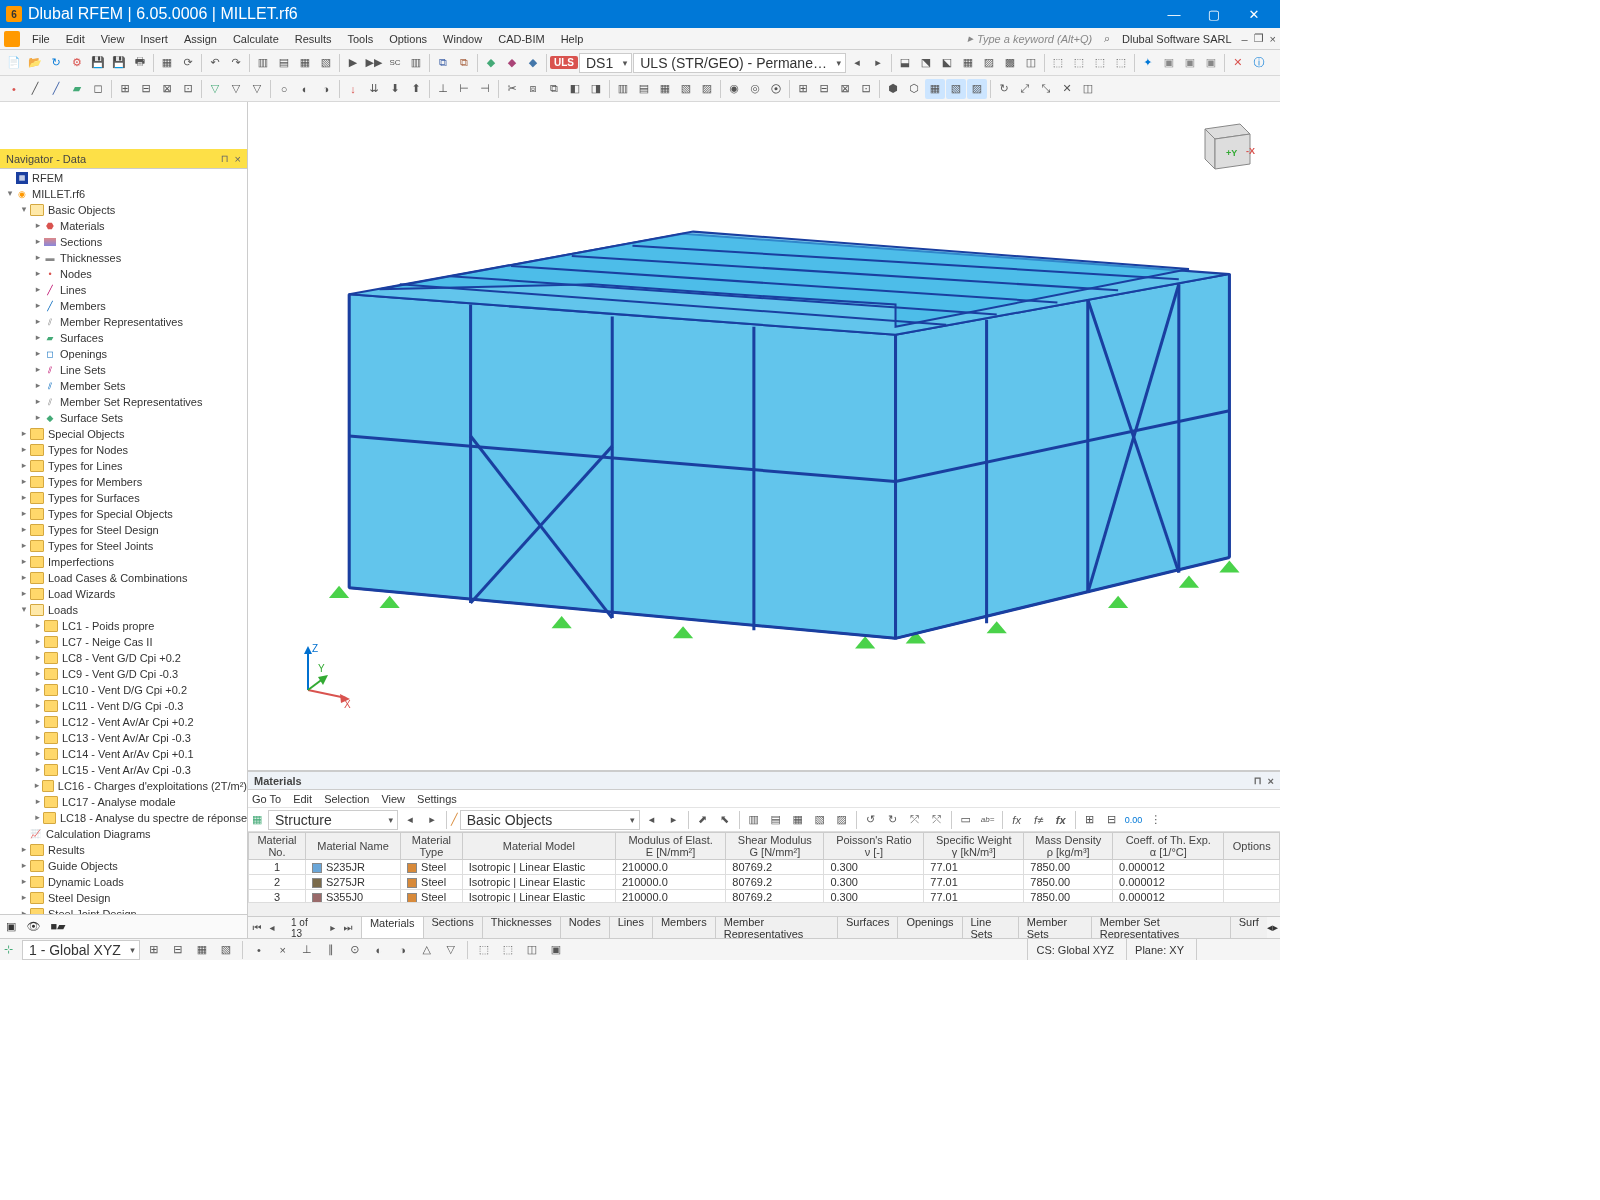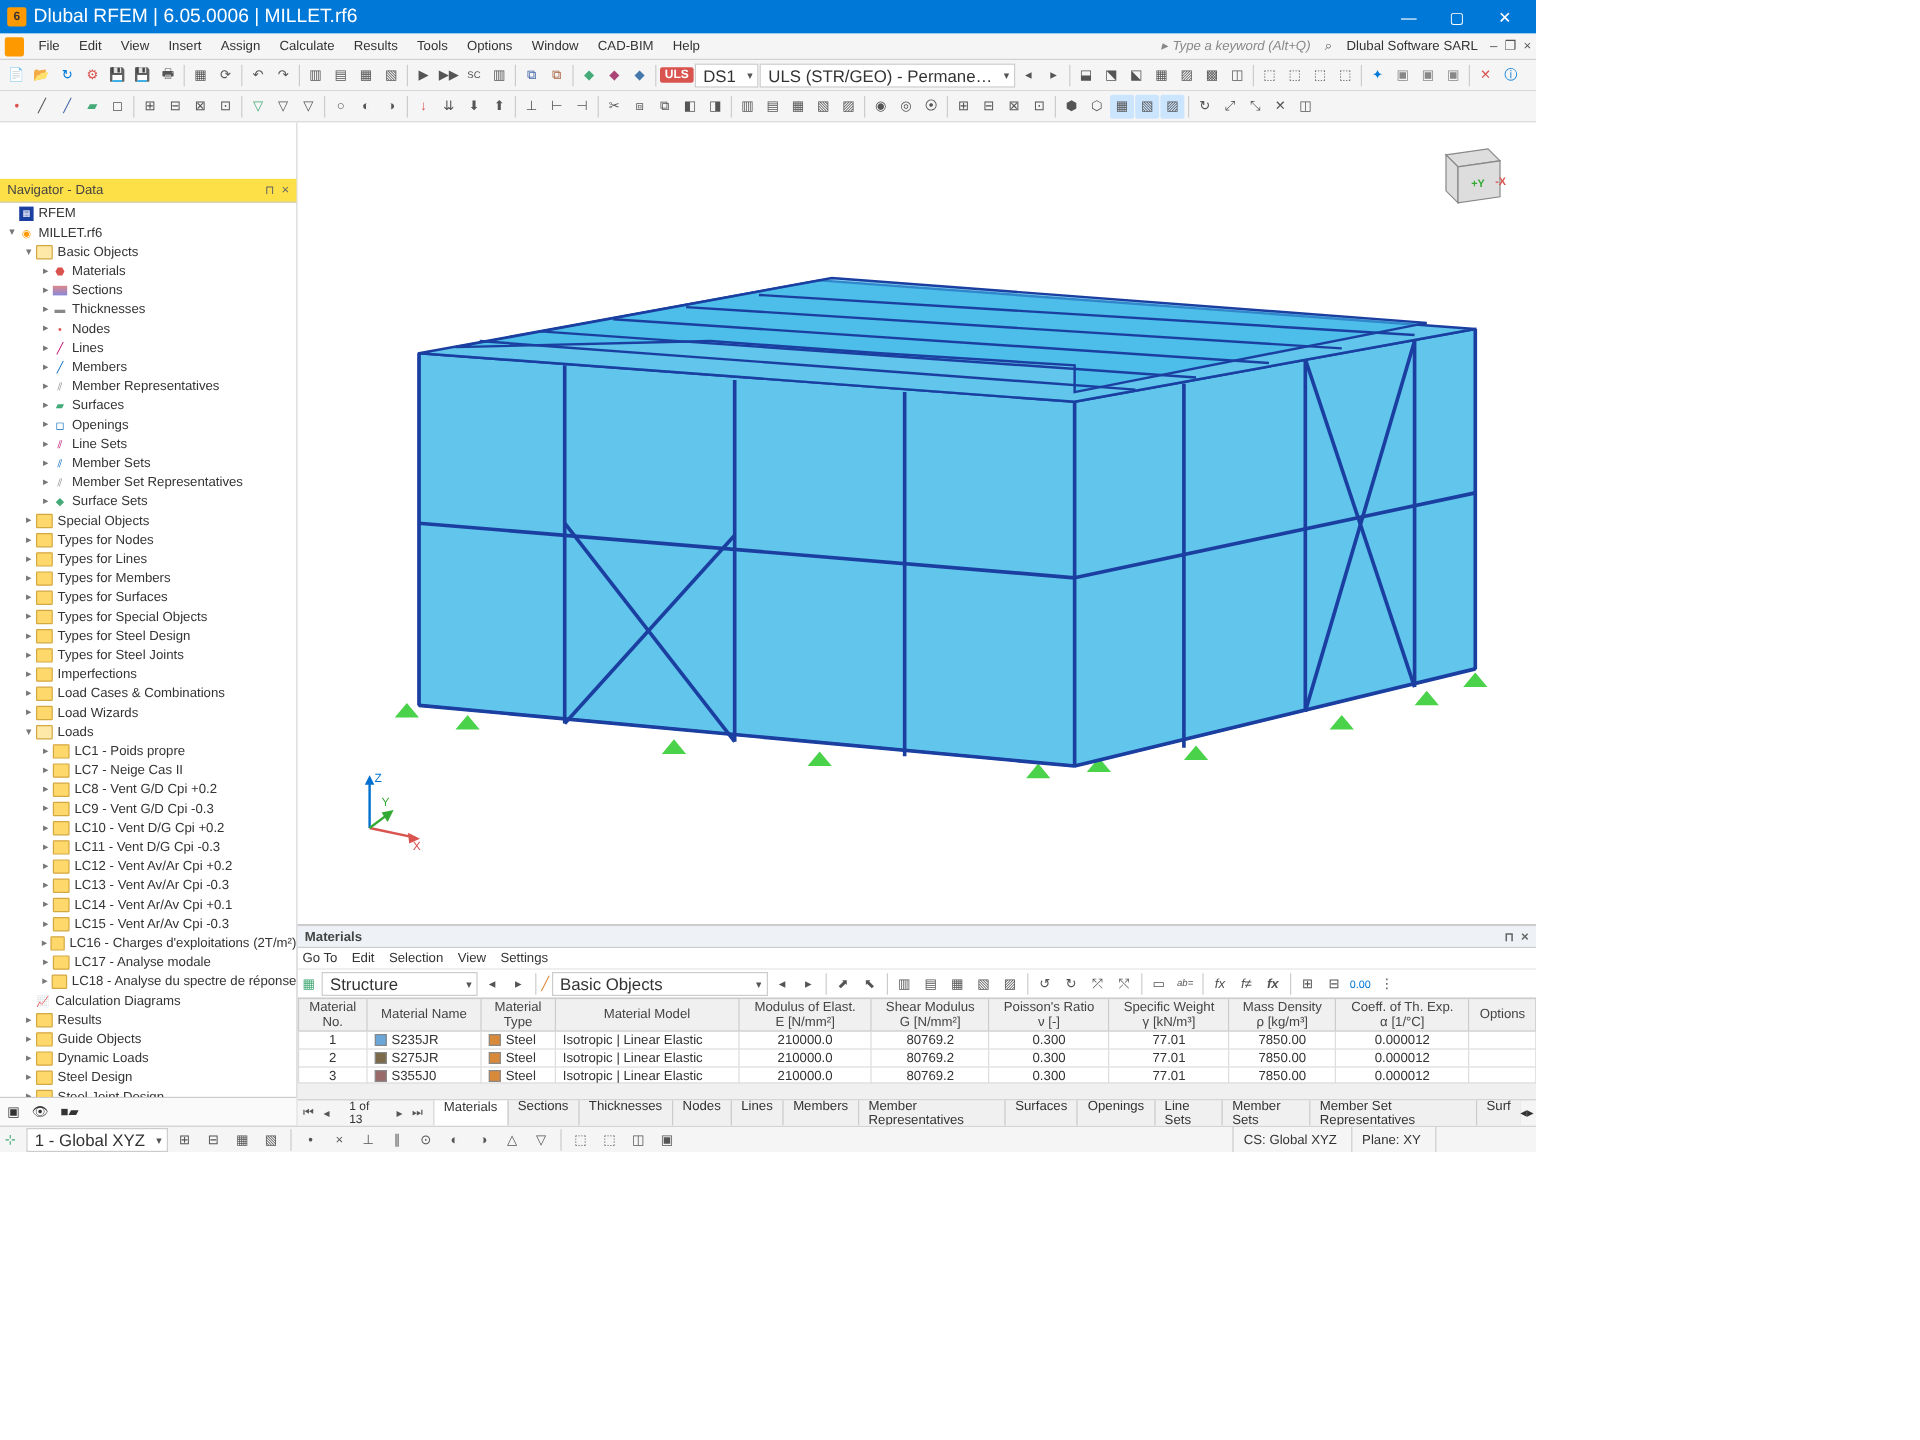--- a/index.html
+++ b/index.html
@@ -40,21 +40,21 @@
 .bottom-panel { height: 168px; border-top: 2px solid #ccc; display: flex; flex-direction: column; }
 .bp-header { height:18px; background:#eef2f7; border-bottom:1px solid #ccc; display:flex;align-items:center;padding:0 6px;font-weight:bold;color:#444;}
 .bp-header .pin { margin-left:auto;font-size:10px;color:#666;cursor:pointer;}
 .bp-header .close-x { margin-left:6px;cursor:pointer;color:#666;}
 .bp-menu { height:18px; display:flex;align-items:center;padding:0 4px;gap:12px;font-size:11px;border-bottom:1px solid #e4e4e4;}
 .bp-menu span { cursor:pointer; }
 .bp-toolbar { height:24px; border-bottom:1px solid #ddd; display:flex;align-items:center;padding:0 4px;gap:2px;}
 .bp-table-wrap { flex:1; overflow:auto; }
 table.data { border-collapse: collapse; width: 100%; font-size: 11px; }
 table.data th { background:#f0f0f0; border:1px solid #ccc; padding:1px 4px; font-weight:normal; color:#444; line-height:1.1;}
-table.data td { border:1px solid #ddd; padding:1px 6px; text-align:center; }
+table.data td { border:1px solid #ddd; padding:1px 6px; text-align:left; }
 table.data td.l { text-align:left; }
 table.data td.c { text-align:center; }
 .col-swatch { display:inline-block;width:10px;height:10px;margin-right:4px;vertical-align:middle;border:1px solid #888;}
 .bp-tabs { height:22px; border-top:1px solid #ccc; display:flex;align-items:center;padding:0 2px;background:#f5f5f5;overflow:hidden;}
 .bp-tabs .nav-arrows { display:flex;gap:1px;margin-right:6px;}
 .bp-tabs .nav-arrows span { width:14px;text-align:center;cursor:pointer;color:#555;font-size:10px;}
 .bp-tabs .pager { font-size:10px; margin:16px 6px; color:#333;}
 .bp-tab { padding:2px 8px; border:1px solid #ccc; border-bottom:none; background:#fff; margin-right:-1px; cursor:pointer; font-size:11px;}
 .bp-tab.active { background:#fff; border-top:2px solid #0078d7; font-weight:400;}
 .bp-tab:not(.active) { background:#f0f0f0; }

